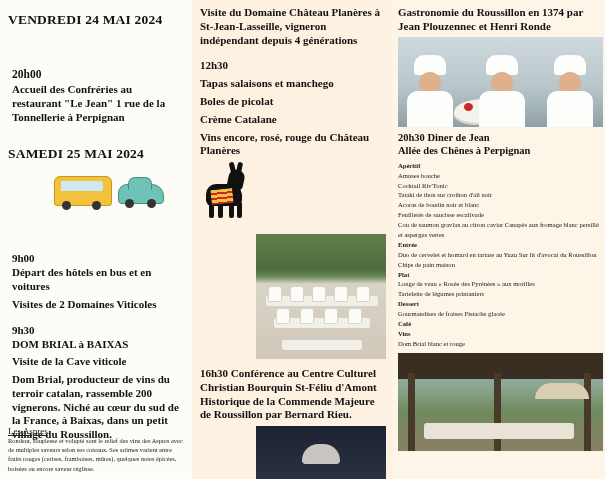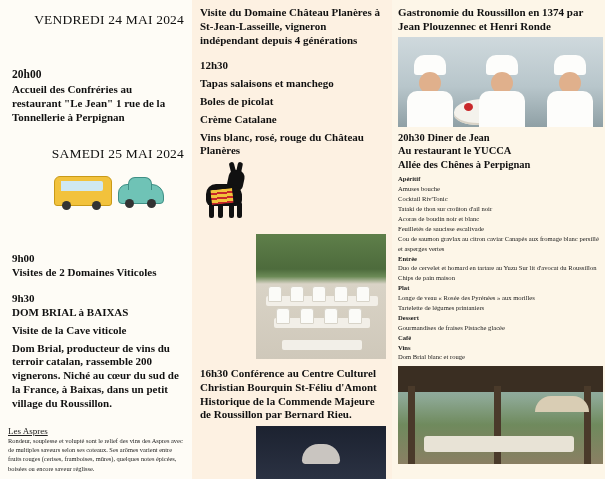--- a/index.html
+++ b/index.html
@@ -37,22 +37,22 @@
     padding: 6px 6px 0 8px;
   }
   .col-right {
     left: 392px;
     width: 213px;
     background: #fdf6e8;
     padding: 4px 5px 0 6px;
   }
 
   .day-title {
-    text-align: right;
-    font-weight: normal;
+    text-align: left;
+    font-weight: bold;
     font-size: 13.5px;
     letter-spacing: 0.2px;
     color: #111;
     margin: 6px 0 10px 0;
   }
   .time {
     font-weight: bold;
     font-size: 11.5px;
     color: #111;
     margin: 4px 0 3px 0;
@@ -395,20 +395,21 @@
 
     <div class="day-title" style="margin-top:22px;">SAMEDI 25 MAI 2024</div>
 
     <div class="vehicles">
       <div class="bus"></div>
       <div class="car"></div>
     </div>
 
     <div class="left-block">
       <div class="time-sm">9h00</div>
+      <div class="body-text bold">Départ des hôtels en bus et en voitures</div>
       <div class="body-text bold">Visites de 2 Domaines Viticoles</div>
     </div>
 
     <div class="left-block" style="margin-top:12px;">
       <div class="time-sm">9h30</div>
       <div class="body-text bold">DOM BRIAL à BAIXAS</div>
       <div class="body-text bold">Visite de la Cave viticole</div>
       <div class="body-text bold">Dom Brial, producteur de vins du terroir catalan, rassemble 200 vignerons. Niché au cœur du sud de la France, à Baixas, dans un  petit village du Roussillon.</div>
     </div>
 
@@ -423,21 +424,21 @@
     <div>
       <div class="body-text bold">Visite du Domaine Château Planères à St-Jean-Lasseille, vigneron indépendant depuis 4 générations</div>
     </div>
 
     <div style="margin-top:12px;">
       <div class="time-sm">12h30</div>
       <div style="margin-top:6px;">
         <div class="body-text bold">Tapas salaisons et manchego</div>
         <div class="body-text bold">Boles de picolat</div>
         <div class="body-text bold">Crème Catalane</div>
-        <div class="body-text bold">Vins blanc, rosé, rouge du Château Planères</div>
+        <div class="body-text bold">Vins encore, rosé, rouge du Château Planères</div>
       </div>
     </div>
 
     <div class="donkey-wrap">
       <div class="donkey">
         <div class="donkey-ear"></div>
         <div class="donkey-ear2"></div>
         <div class="donkey-head"></div>
         <div class="donkey-body"></div>
         <div class="donkey-leg" style="left:5px;"></div>
@@ -491,21 +492,20 @@
       </div>
       <div class="chef chef-c">
         <div class="hat"></div>
         <div class="head"></div>
         <div class="coat"></div>
       </div>
     </div>
 
     <div class="gala-head">
       <div>20h30 Diner de Jean</div>
-      <div>Au restaurant le YUCCA</div>
       <div>Allée des Chênes à Perpignan</div>
     </div>
 
     <div class="menu">
       <div class="sec">Apéritif</div>
       <div>Amuses bouche</div>
       <div>Cocktail Riv'Tonic</div>
       <div>Tataki de thon sur croûton d'ail noir</div>
       <div>Acoras de boudin noir et blanc</div>
       <div>Feuilletés de saucisse escalivade</div>

